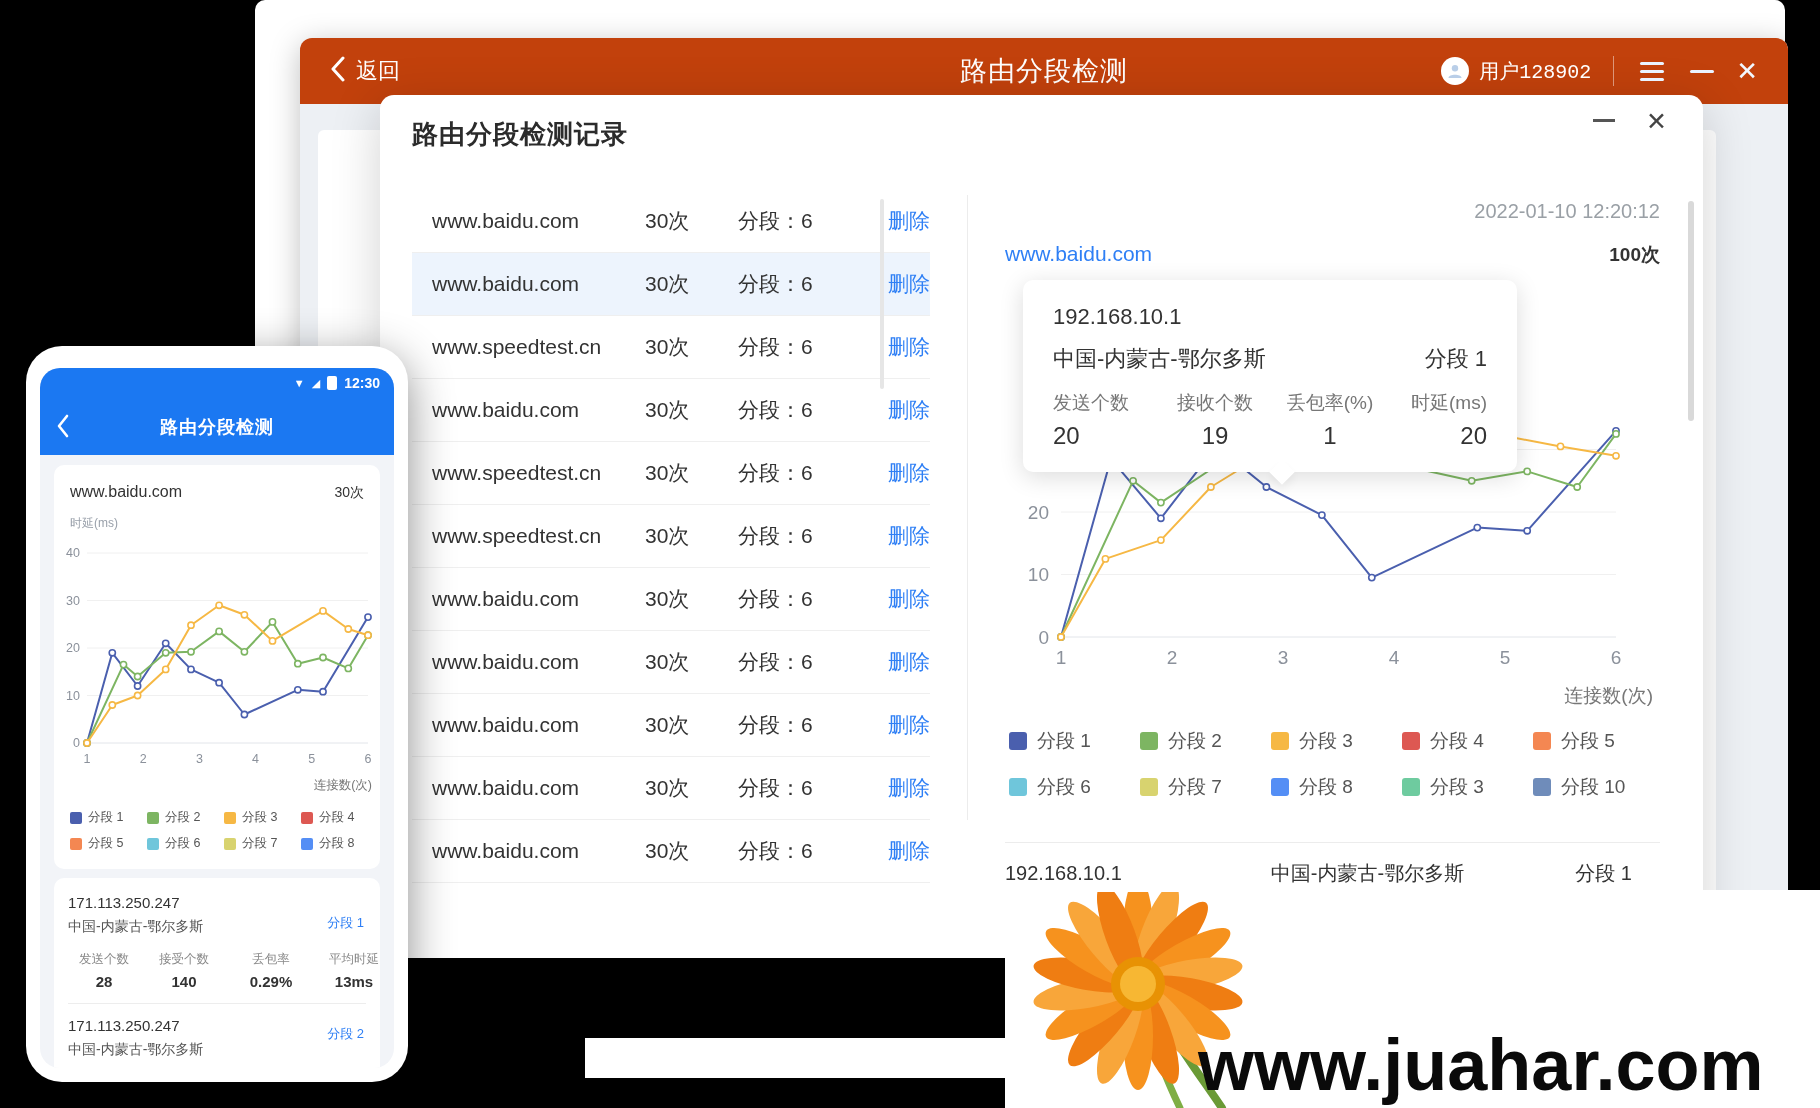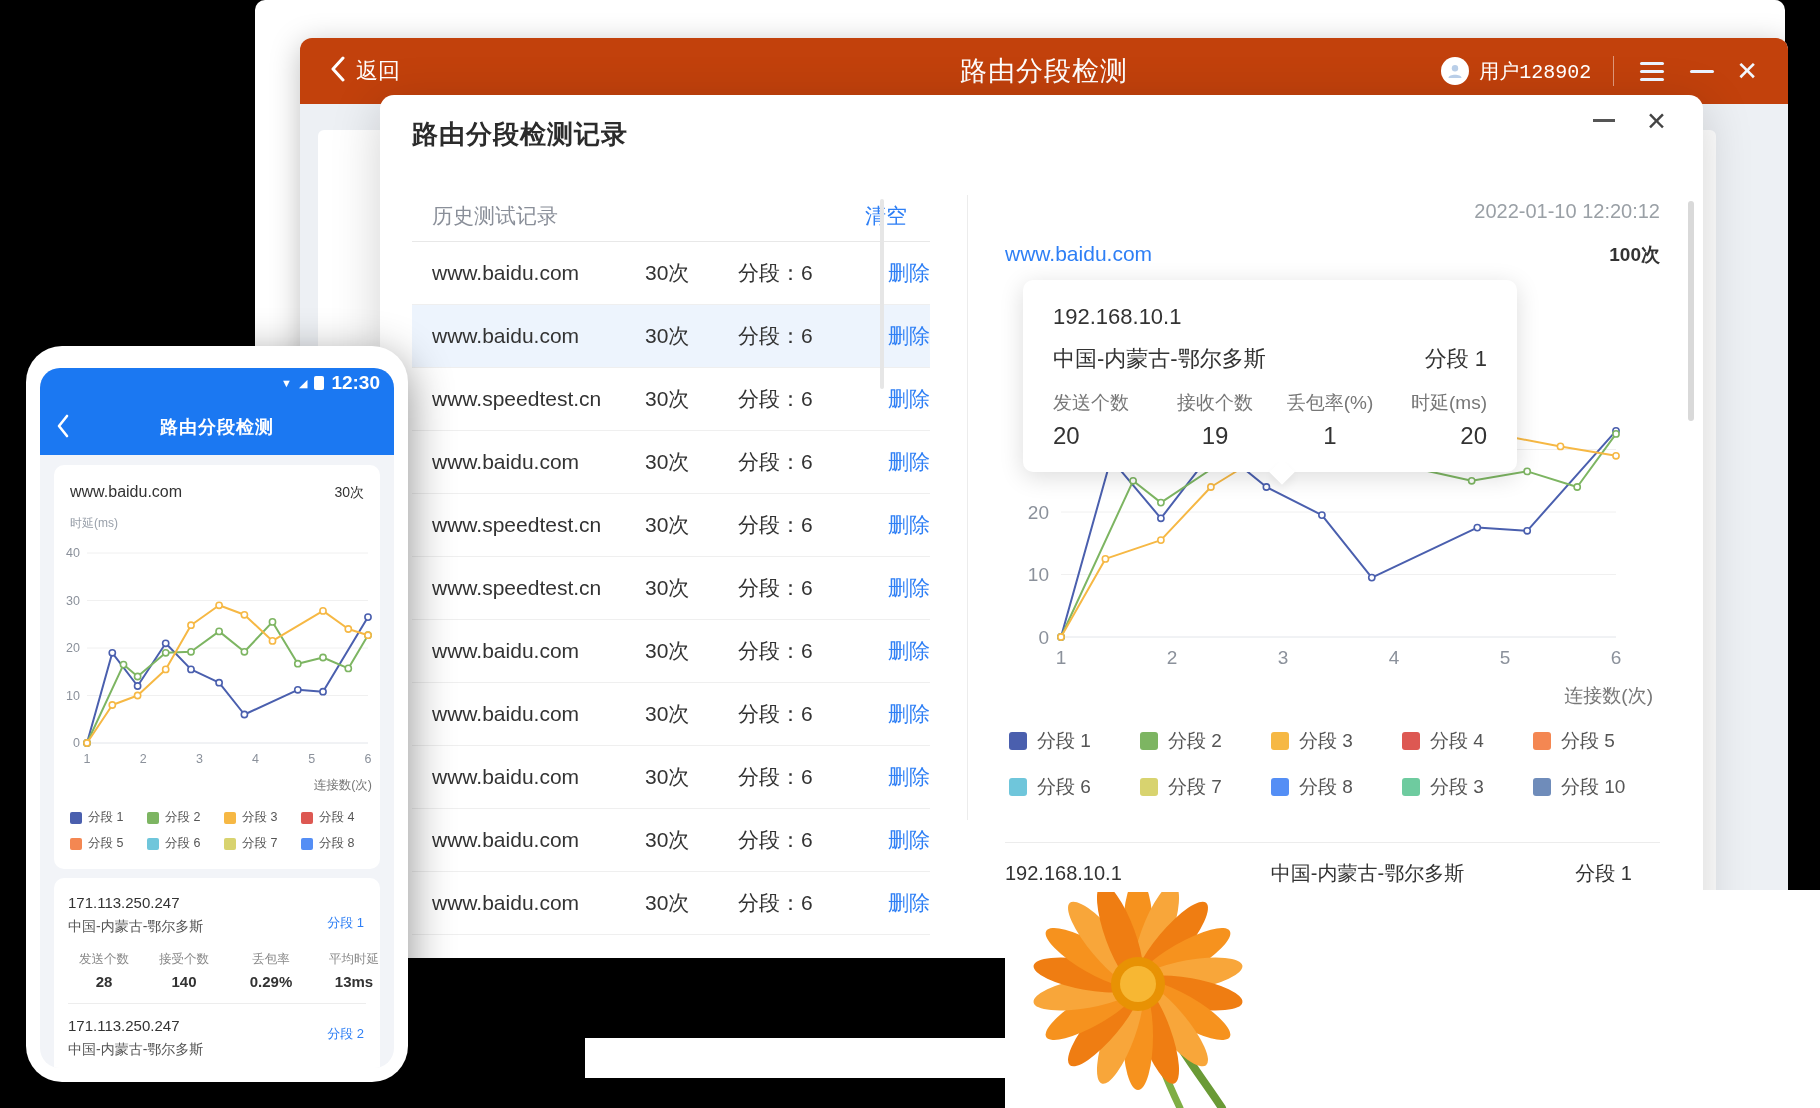--- a/index.html
+++ b/index.html
@@ -76,21 +76,21 @@
   .tt-col:nth-child(4){width:98px; text-align:right;}
   .tt-label { font-size:19px; color:#777; }
   .tt-value { font-size:24px; color:#333; margin-top:6px; font-weight:500; }
 
   
   .phone { left:26px; top:346px; width:382px; height:736px; background:#fff; border-radius:36px; box-shadow:0 12px 45px rgba(0,0,0,.45); }
   .screen { left:14px; top:22px; width:354px; height:700px; background:#f2f4f8; border-radius:20px; overflow:hidden; }
   .p-status { height:30px; background:#1b78f2; display:flex; align-items:center; justify-content:flex-end; gap:7px; padding-right:14px; color:#fff; }
   .p-status .ic { font-size:11px; line-height:1; }
   .p-status .battery { display:inline-block; width:10px; height:14px; background:#fff; border-radius:2px; }
-  .p-time { font-size:19px; font-weight:600; }
+  .p-time { font-size:14px; font-weight:600; }
   .p-nav { position:relative; height:57px; background:#1b78f2; display:flex; align-items:center; justify-content:center; color:#fff; }
   .p-nav-title { font-size:18px; font-weight:600; letter-spacing:1px; }
   .p-back { position:absolute; left:16px; top:16px; cursor:pointer; }
   .p-card { position:absolute; left:14px; width:326px; background:#fff; border-radius:10px; }
   .p-chart-card { top:97px; height:404px; }
   .p-head { display:flex; justify-content:space-between; align-items:baseline; padding:18px 16px 0; }
   .p-domain { font-size:16px; color:#333; font-weight:500; }
   .p-count { font-size:14px; color:#333; }
   .p-ylabel { position:absolute; left:16px; top:50px; font-size:12px; color:#99a0aa; }
   .p-legend { position:absolute; left:16px; top:344px; }
@@ -157,24 +157,20 @@
     </div>
     <div class="abs app-panel"></div>
   </div>
 
   <div class="abs modal">
     <div class="abs modal-title">路由分段检测记录</div>
     <div class="abs modal-min"></div>
     <div class="abs modal-close">✕</div>
 
     <div class="abs left-panel">
-      <div class="lp-head">
-        <span class="lp-head-label">历史测试记录</span>
-        <span class="link lp-clear">清空</span>
-      </div>
       <div id="history-rows">
           <div class="hrow">
             <span>www.baidu.com</span>
             <span>30次</span>
             <span>分段：6</span>
             <span class="link del">删除</span>
           </div>
           <div class="hrow sel">
             <span>www.baidu.com</span>
             <span>30次</span>
@@ -546,14 +542,15 @@
         <ellipse cx="148" cy="40" rx="15" ry="54" fill="#f6921e" transform="rotate(240 148 92)"></ellipse>
         <ellipse cx="148" cy="40" rx="15" ry="54" fill="#f8a63a" transform="rotate(260 148 92)"></ellipse>
         <ellipse cx="148" cy="40" rx="15" ry="54" fill="#ef7d12" transform="rotate(280 148 92)"></ellipse>
         <ellipse cx="148" cy="40" rx="15" ry="54" fill="#f6921e" transform="rotate(300 148 92)"></ellipse>
         <ellipse cx="148" cy="40" rx="15" ry="54" fill="#f8a63a" transform="rotate(320 148 92)"></ellipse>
         <ellipse cx="148" cy="40" rx="15" ry="54" fill="#ef7d12" transform="rotate(340 148 92)"></ellipse>
       </g>
     <circle cx="148" cy="92" r="27" fill="#e89204"></circle>
     <circle cx="148" cy="92" r="18" fill="#f7b733"></circle>
   </svg>
+  <div class="abs wm-url">www.juahar.com</div>
 
 </div>
 
 </body></html>

